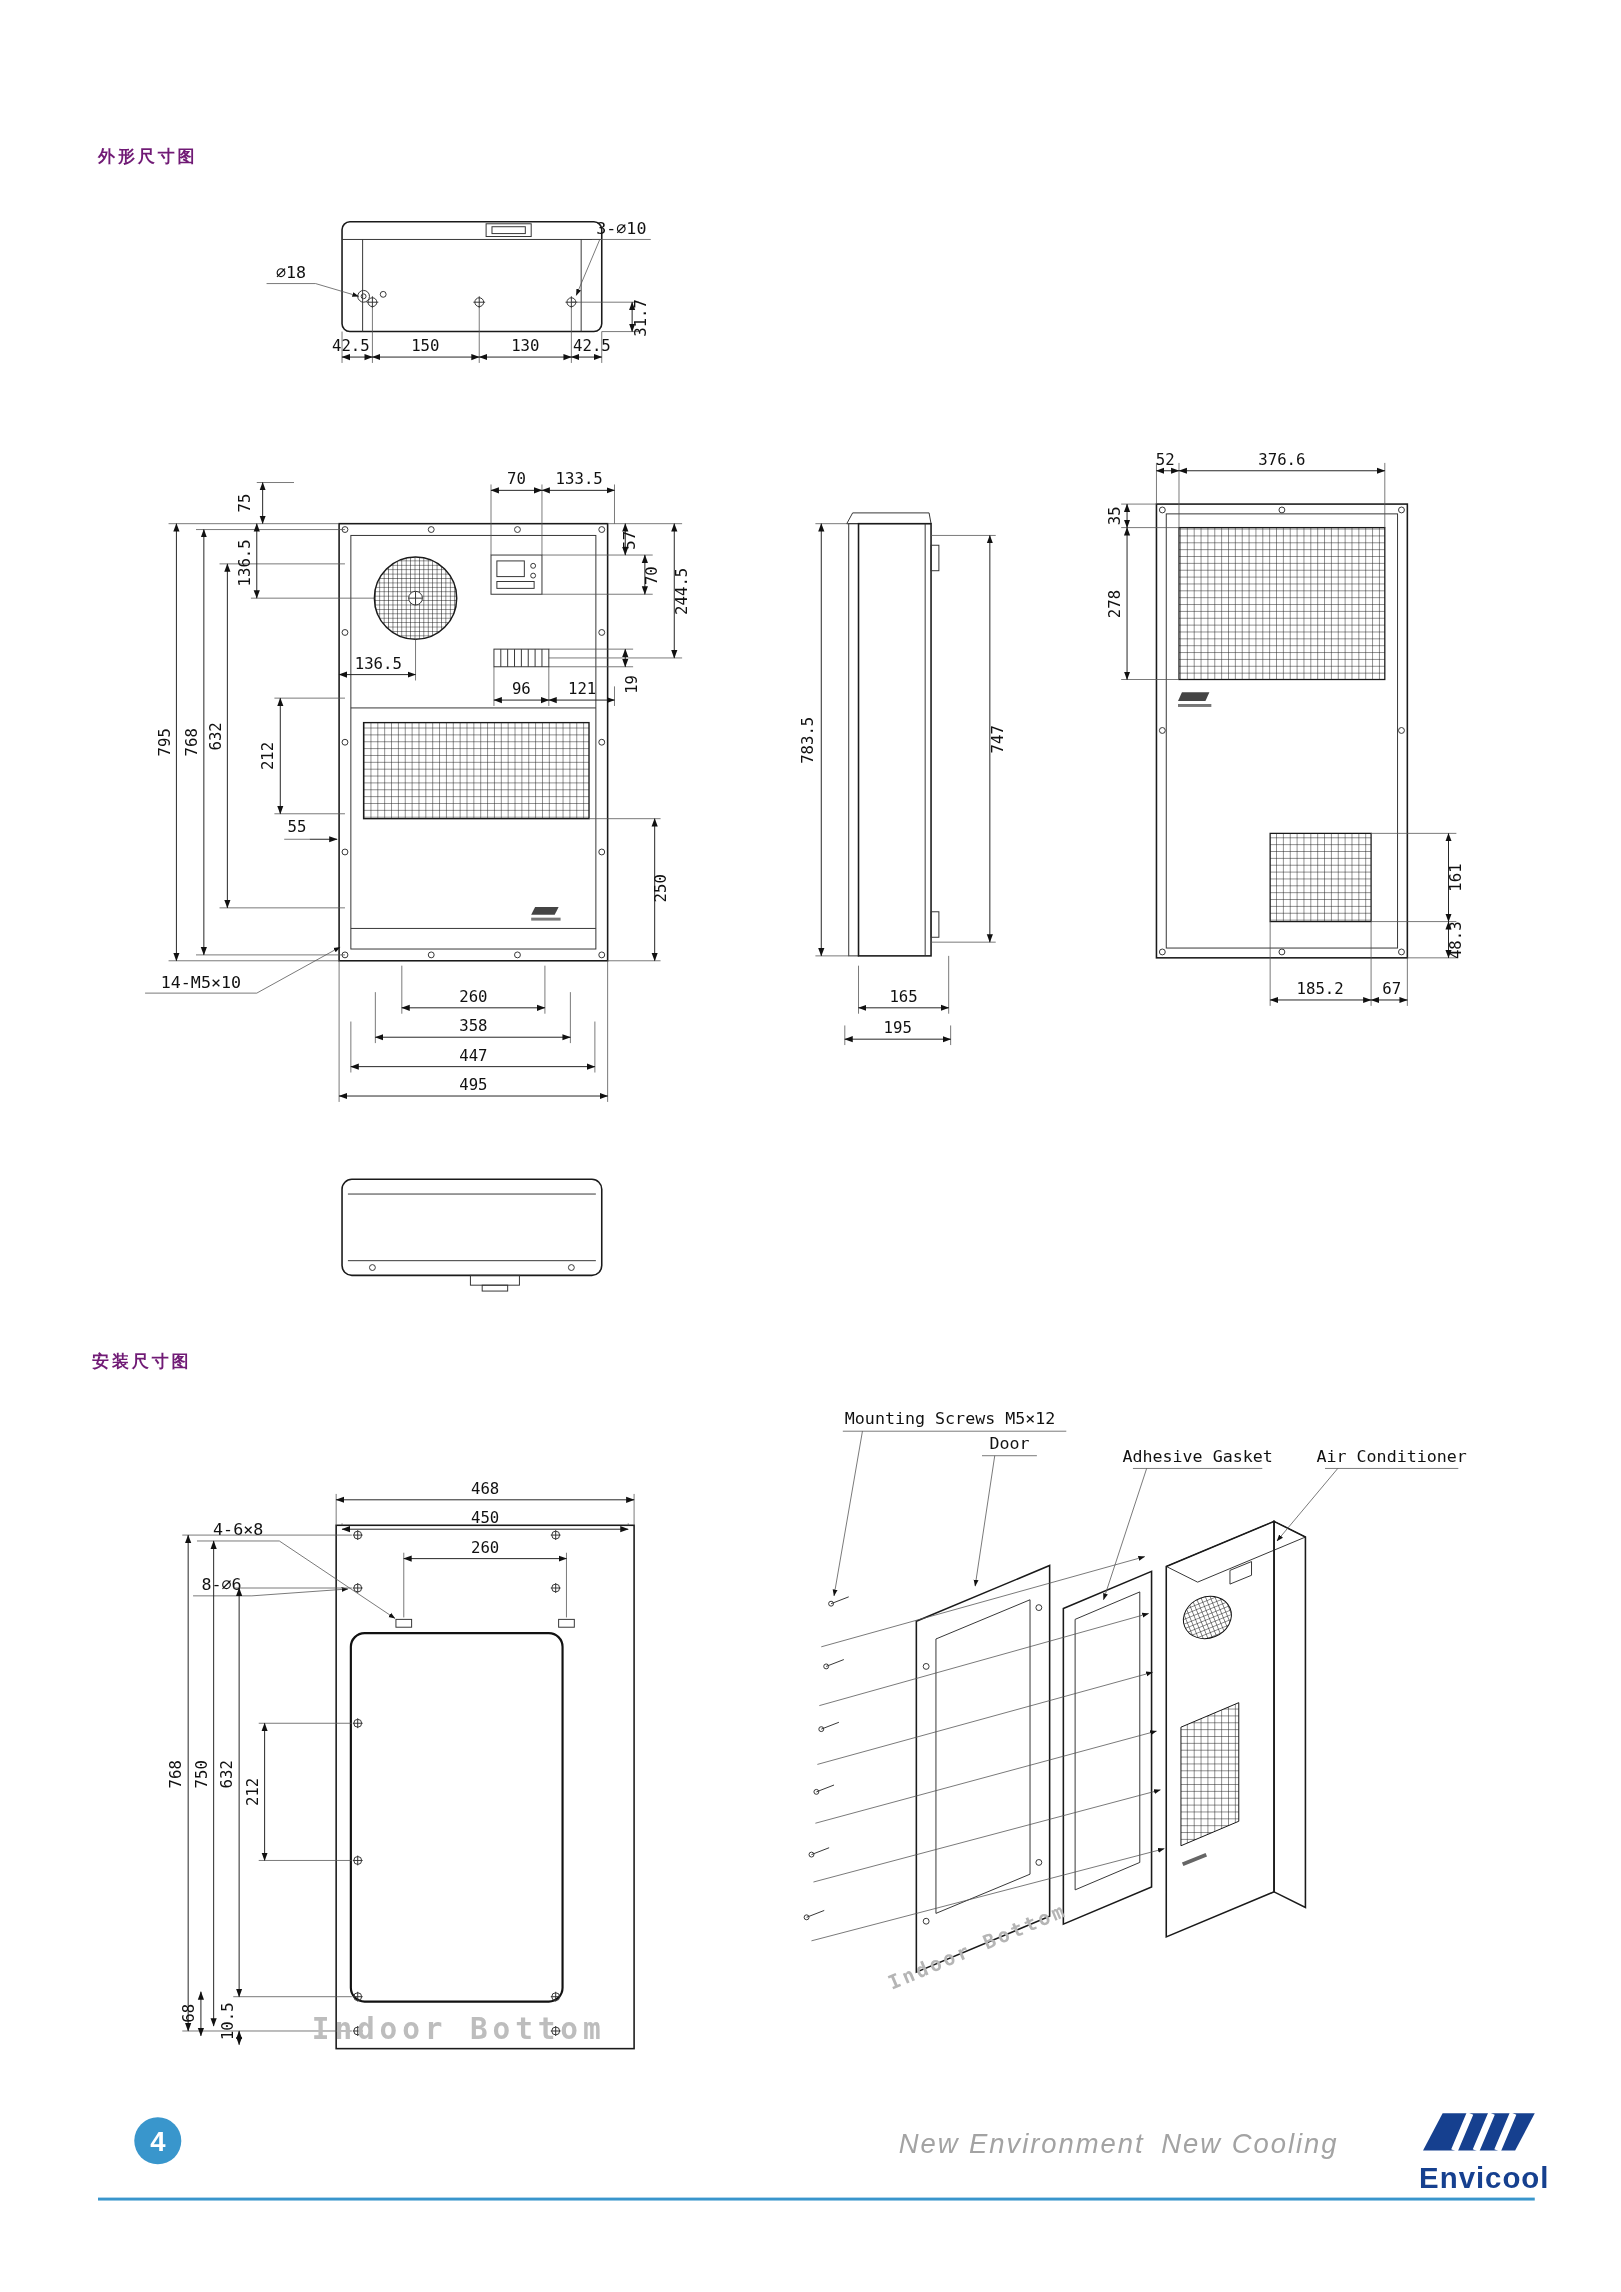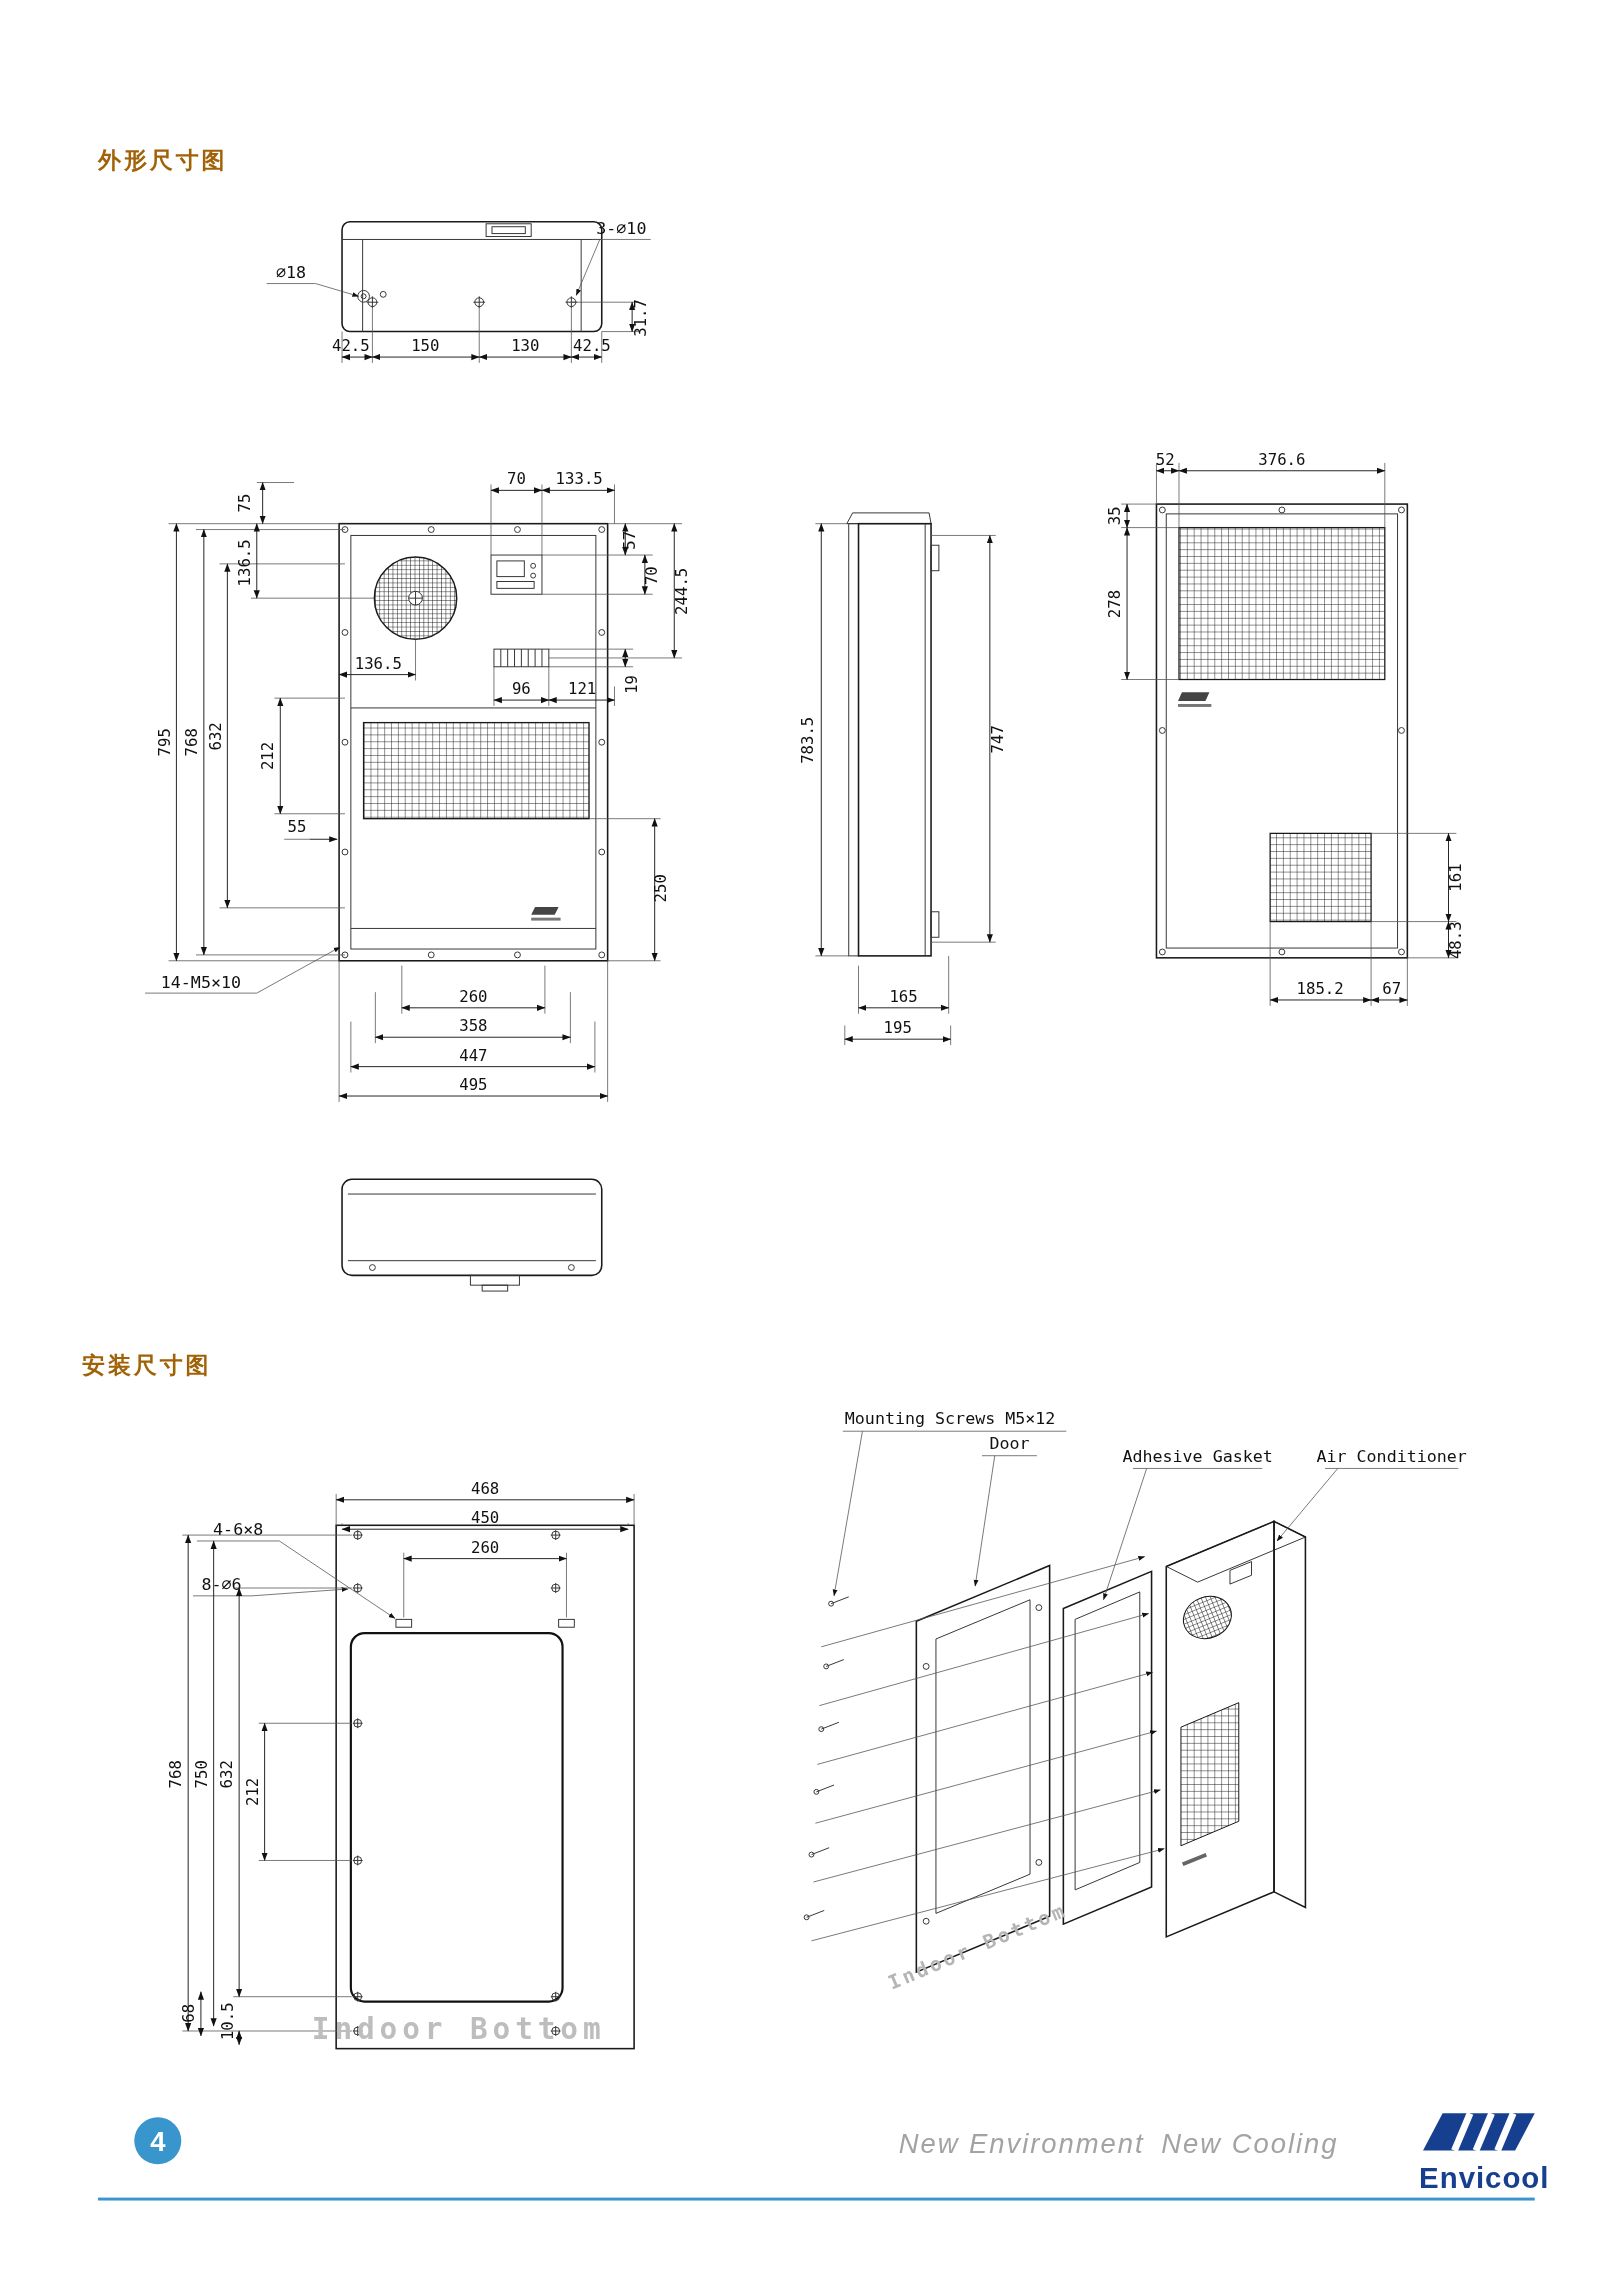--- a/index.html
+++ b/index.html
@@ -1,21 +1,21 @@
 <!DOCTYPE html>
 <html><head>
 <meta charset="utf-8">
 <style>
   * { margin:0; padding:0; box-sizing:border-box; }
   html,body { background:#e8e8e8; }
   body { width:1621px; height:2293px; position:relative; font-family:"Liberation Sans", sans-serif; }
   .page { position:absolute; left:0; top:0; width:1621px; height:2293px; background:#ffffff; overflow:hidden; }
-  .sec-title { position:absolute; color:#a16207; font-weight:bold; font-size:23px; letter-spacing:2.9px; }
+  .sec-title { position:absolute; color:#701a75; font-weight:bold; font-size:17px; letter-spacing:2.9px; }
   #title-outline { left:98px; top:145px; }
-  #title-install { left:82px; top:1350px; }
+  #title-install { left:92px; top:1350px; }
   svg.draw { position:absolute; left:0; top:0; }
   .ln { fill:none; stroke:#1a1a1a; stroke-width:1.6; }
   .md { fill:none; stroke:#333; stroke-width:1; }
   .dl { fill:none; stroke:#222; stroke-width:1; }
   .xl { fill:none; stroke:#555; stroke-width:0.8; }
   .scr { fill:none; stroke:#333; stroke-width:1; }
   text.dim { font:16px "DejaVu Sans Mono", monospace; fill:#111; text-anchor:middle; }
   text.note { font:17px "DejaVu Sans Mono", monospace; fill:#111; text-anchor:middle; }
   text.note-l { font:17px "DejaVu Sans Mono", monospace; fill:#111; text-anchor:start; }
   text.floor { font:bold 30px "DejaVu Sans Mono", monospace; fill:#bdbdbd; letter-spacing:5px; text-anchor:middle; }

